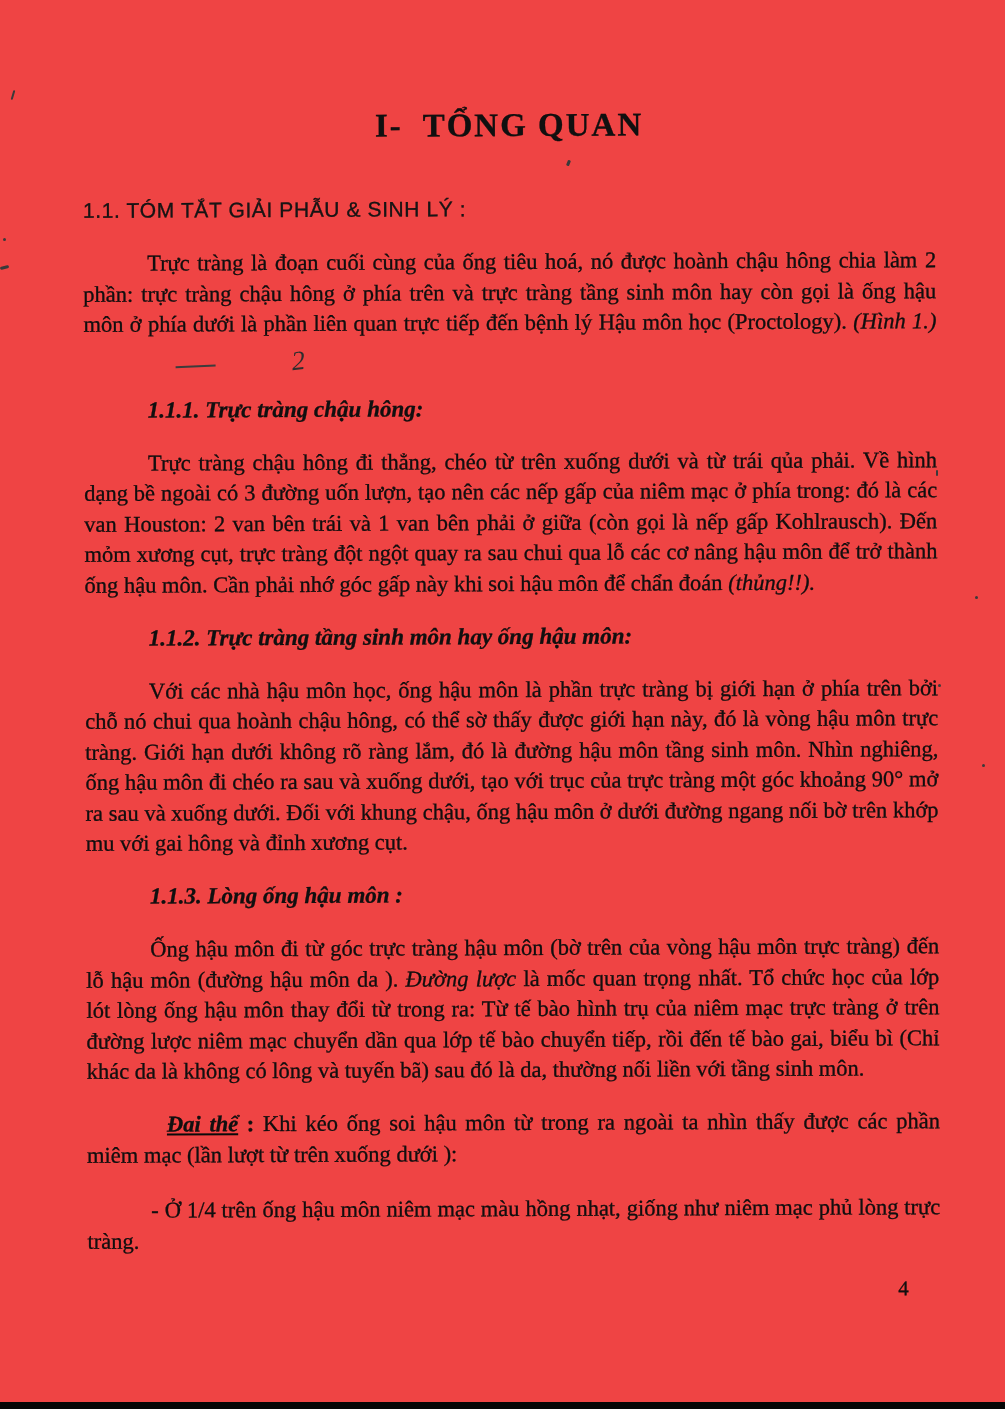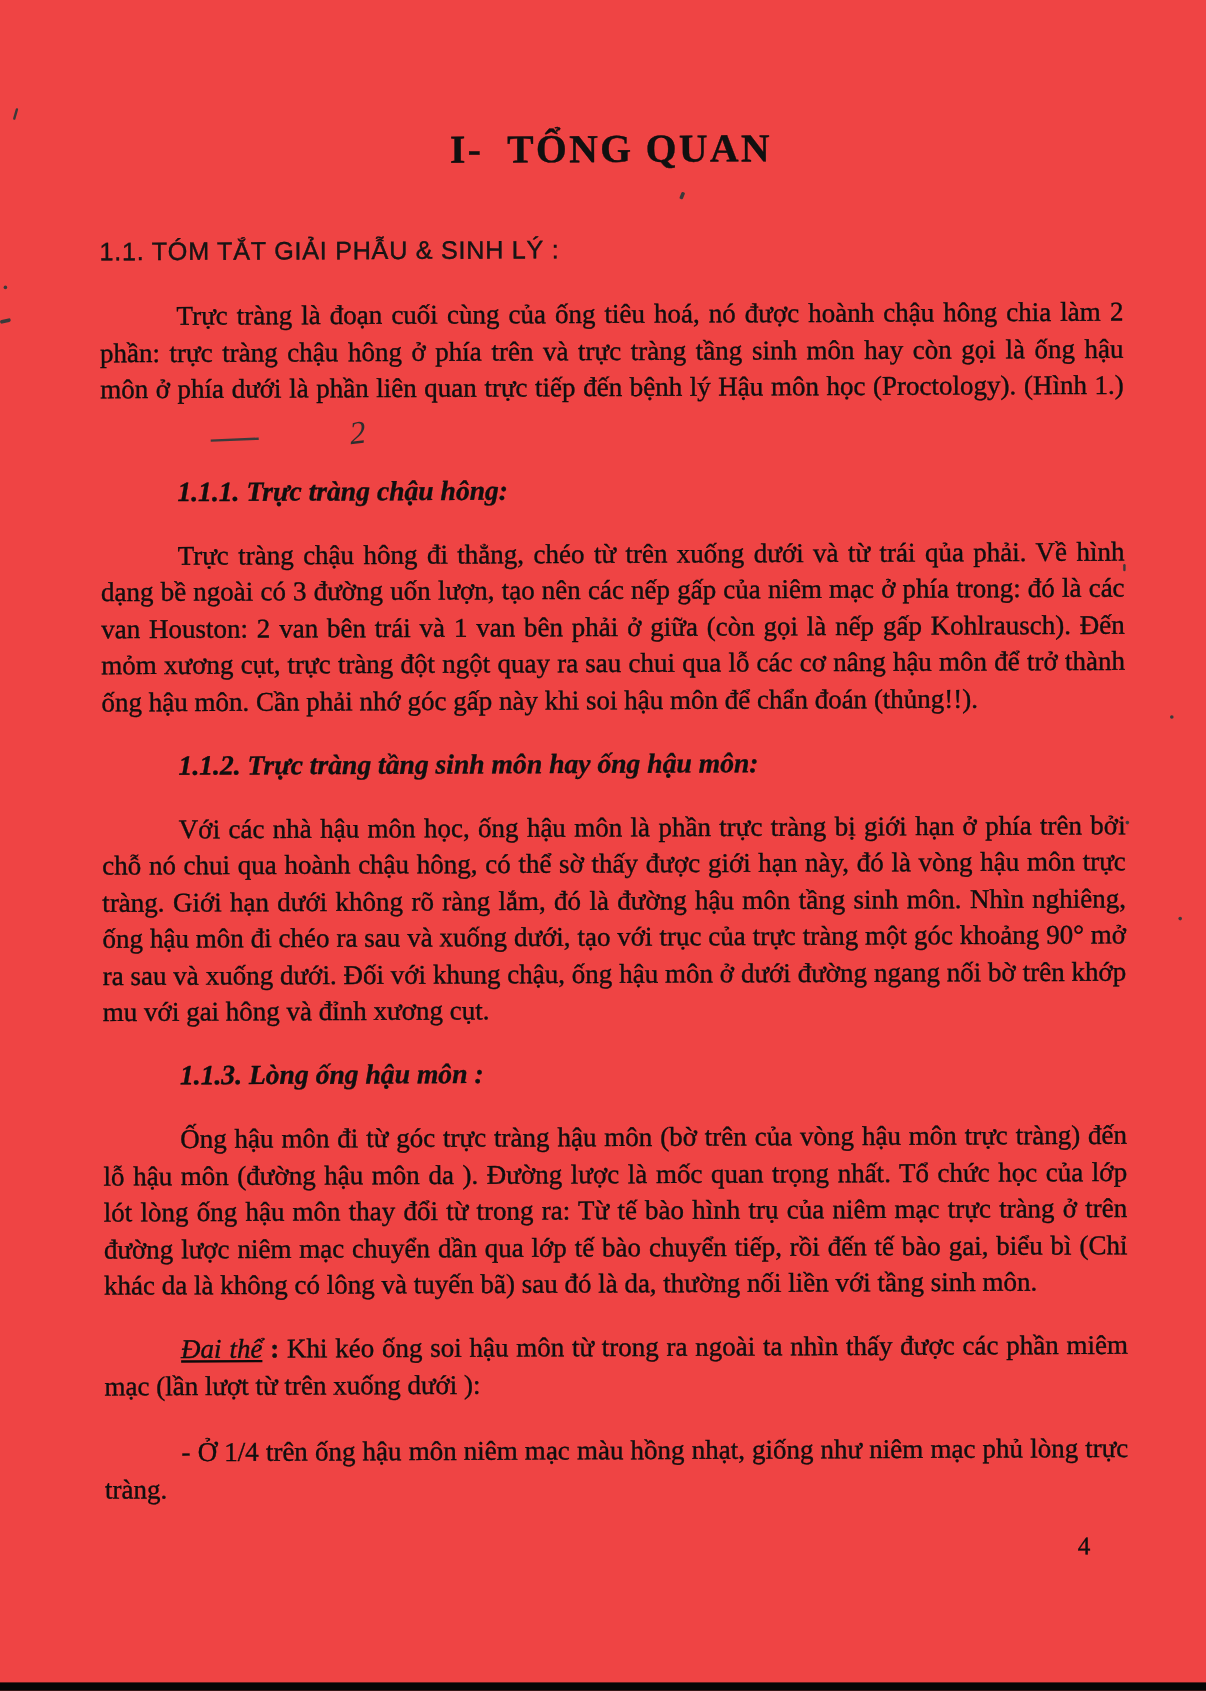--- a/index.html
+++ b/index.html
@@ -55,25 +55,26 @@
     line-height: 30.5px;
     text-align: justify;
     text-indent: 64px;
   }
   .p-overview { margin-top: 26px; }
   .p-111 { margin-top: 23px; }
   .p-112 { margin-top: 23px; }
   .p-113 { margin-top: 23px; }
   .p-gross { margin-top: 15px; }
   .p-bullet { margin-top: 25px; }
-  .em { }
+  .em { font-style: italic; }
   .gross-label {
-    font-weight: normal;
+    font-weight: bold;
     font-style: italic;
     text-decoration: underline;
+    margin-left: 16px;
   }
   .gross-colon { font-weight: bold; }
   .hw {
     display: inline-block;
     white-space: nowrap;
     -webkit-text-stroke: 0;
   }
   .hw-dash {
     display: inline-block;
     width: 40px;

